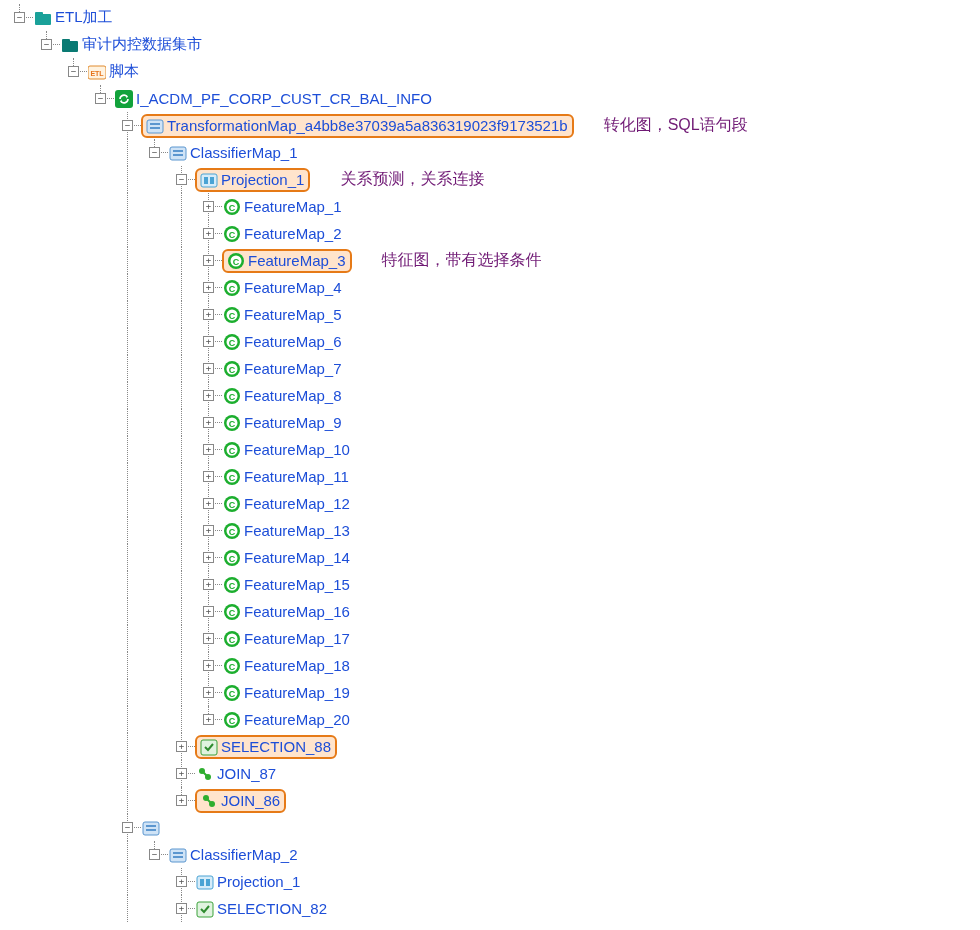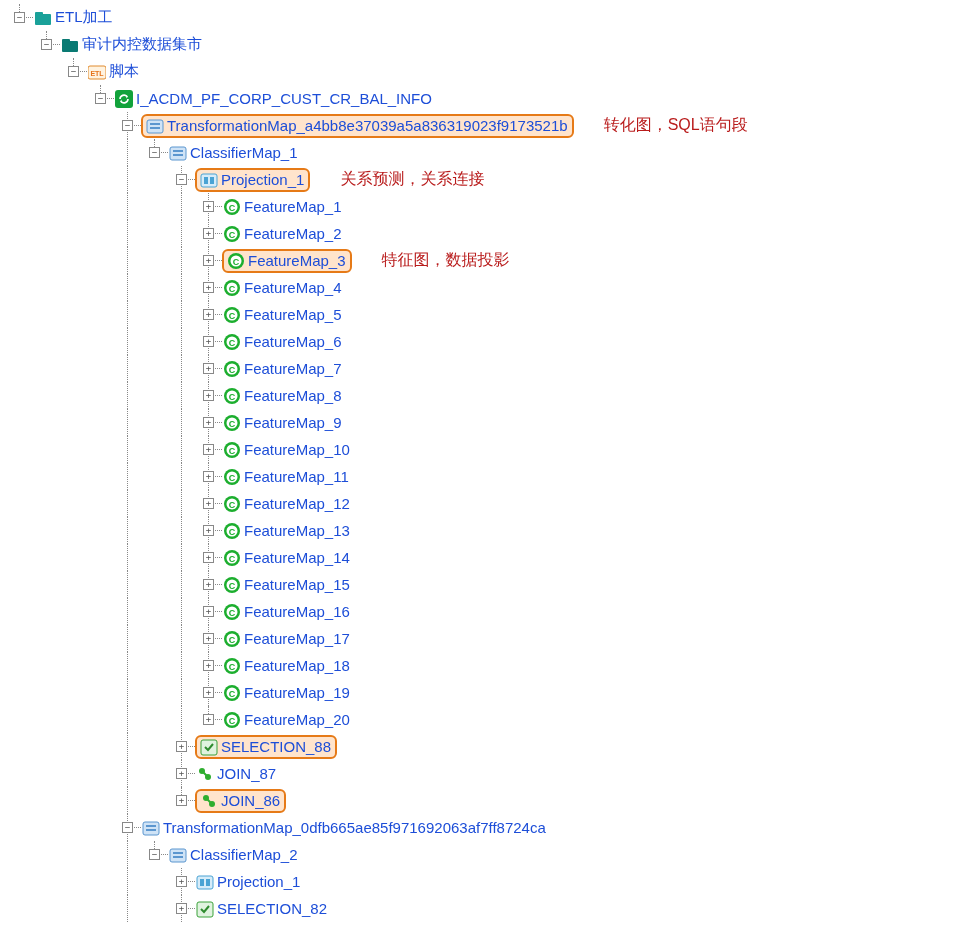--- a/index.html
+++ b/index.html
@@ -76,21 +76,21 @@
   .hl {
     background: #ffe4cc;
     border: 2px solid #e67a17;
     border-radius: 6px;
     padding: 0 4px 0 2px;
     display: inline-flex;
     align-items: center;
     height: 24px;
   }
   .annot {
-    color: #b91c1c;
+    color: #701a75;
     font-size: 16px;
     margin-left: 30px;
   }
   
   svg { display: block; }
 </style>
 </head>
 <body>
 
 <svg width="0" height="0" style="position:absolute">
@@ -312,21 +312,21 @@
         </div>
       </div>
       <span class="hl">
         <span class="icon">
           <svg width="18" height="18">
             <use href="#ic-feat"></use>
           </svg>
         </span>
         <span class="label">FeatureMap_3</span>
       </span>
-      <span class="annot">特征图，数据投影</span>
+      <span class="annot">特征图，带有选择条件</span>
     </div>
     <div class="row">
       <div class="guides">
         <div class="g "></div>
         <div class="g "></div>
         <div class="g "></div>
         <div class="g "></div>
         <div class="g v"></div>
         <div class="g "></div>
         <div class="g v"></div>
@@ -730,21 +730,20 @@
         <div class="g "></div>
         <div class="g v h">
           <div class="exp">−</div>
         </div>
       </div>
       <span class="icon">
         <svg width="18" height="18">
           <use href="#ic-map"></use>
         </svg>
       </span>
-      <span class="label">TransformationMap_0dfb665ae85f971692063af7ff8724ca</span>
     </div>
     <div class="row">
       <div class="guides">
         <div class="g "></div>
         <div class="g "></div>
         <div class="g "></div>
         <div class="g "></div>
         <div class="g v"></div>
         <div class="g vt h">
           <div class="exp">−</div>

